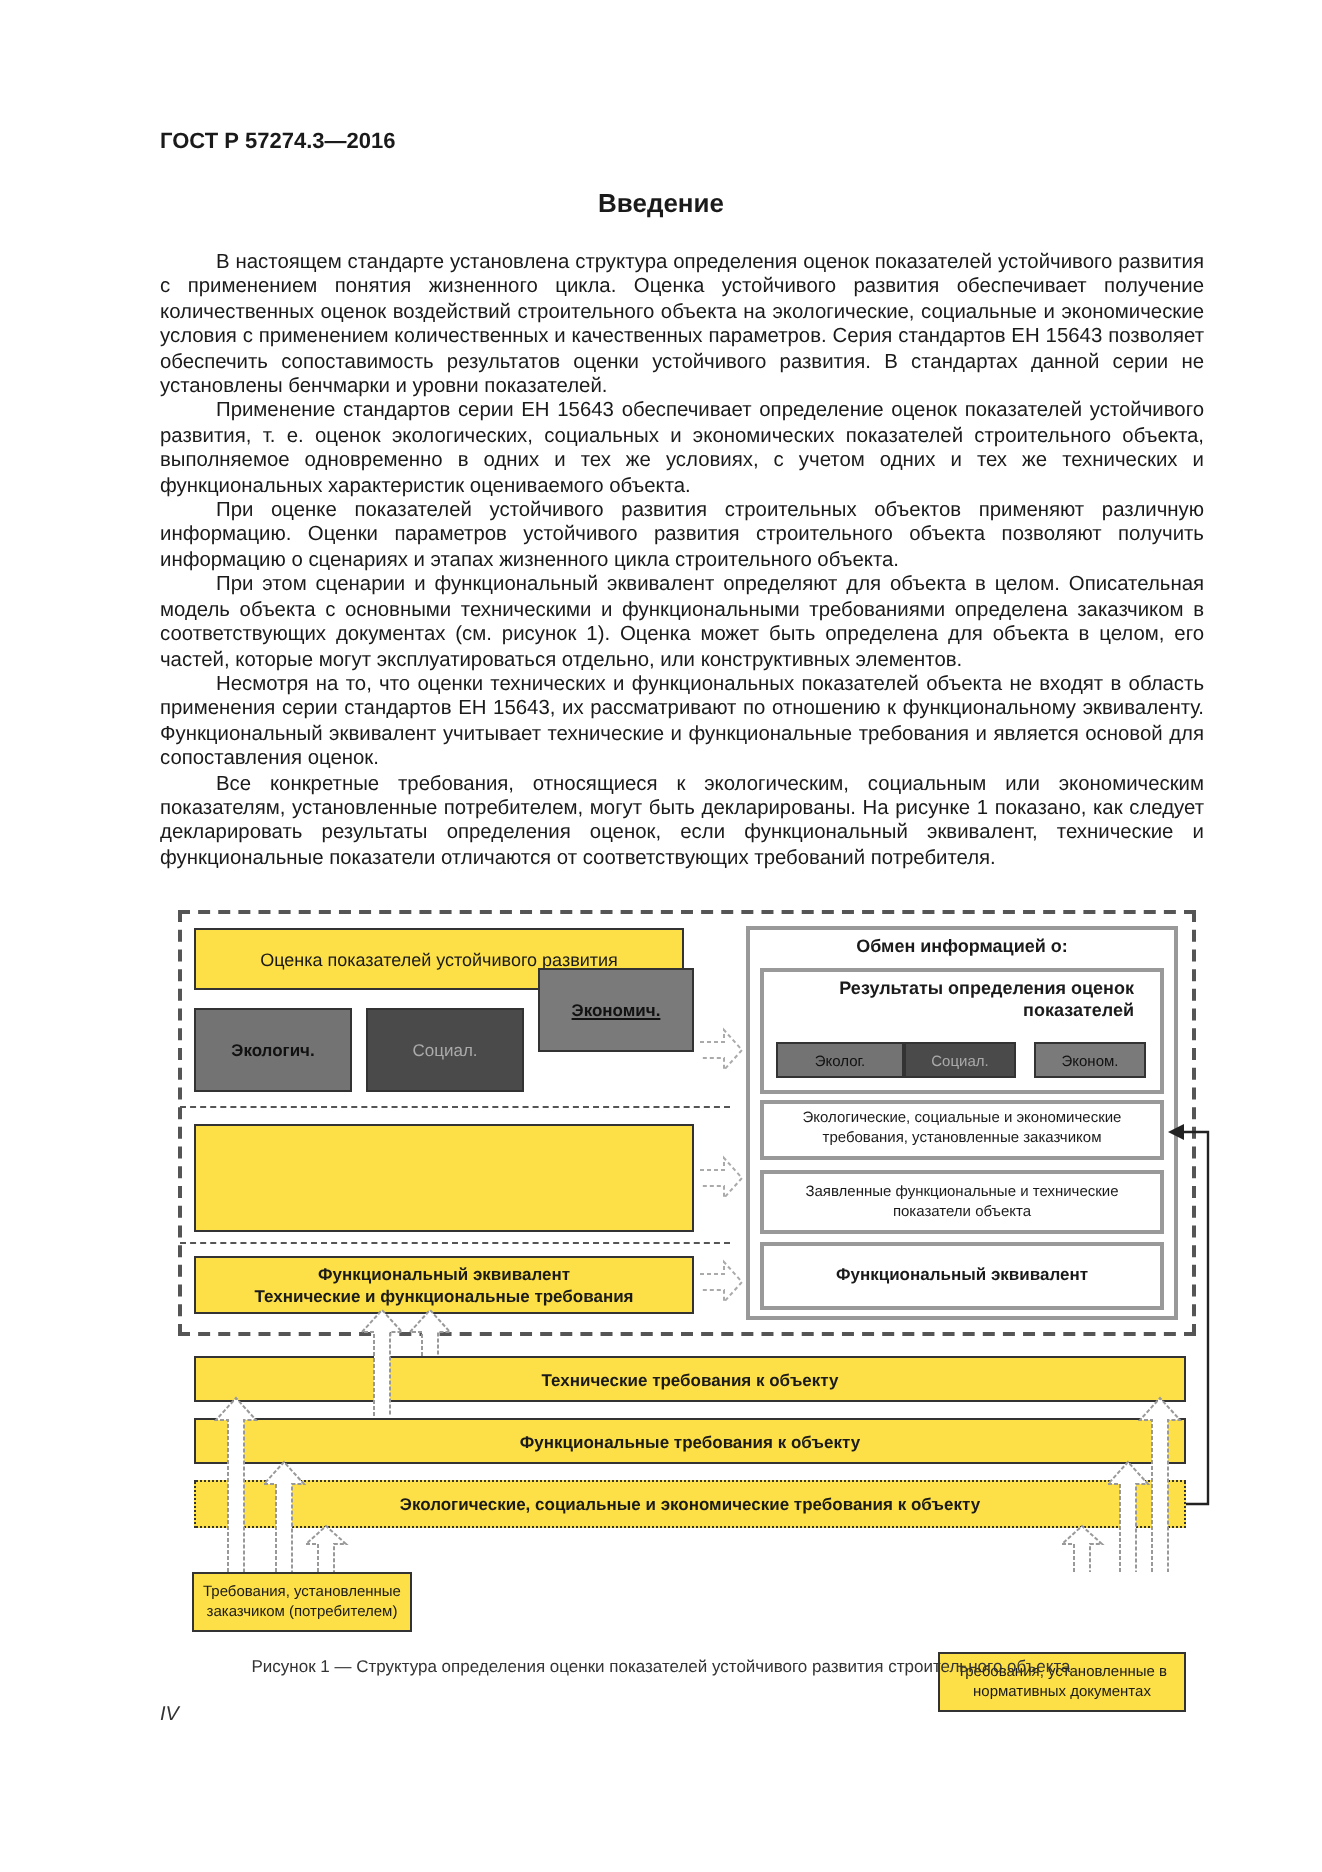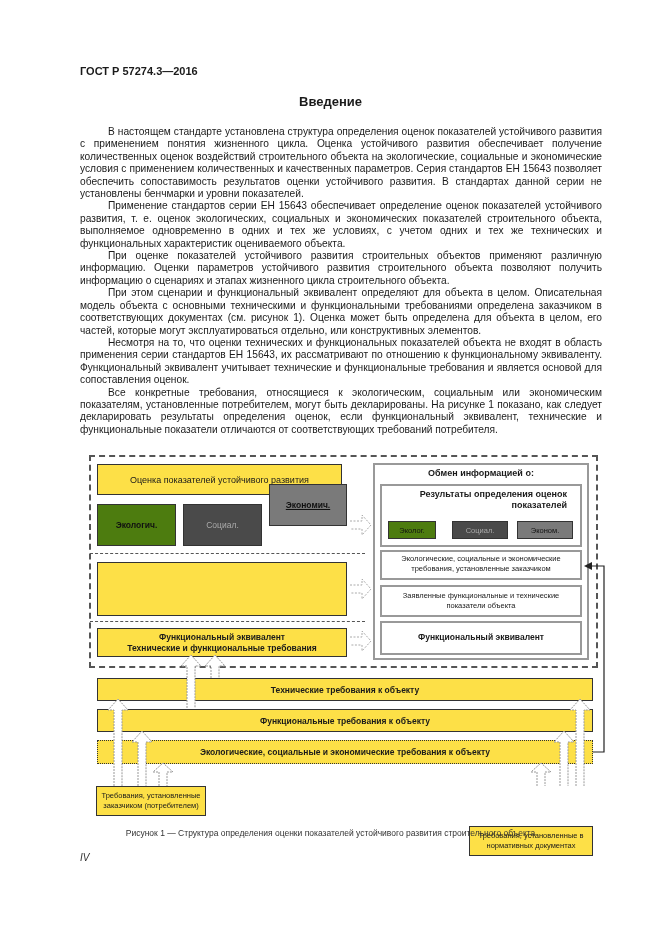--- a/index.html
+++ b/index.html
@@ -12,21 +12,21 @@
   .body-text p { margin: 0; text-indent: 28px; text-align: justify; }
   .body-text p + p { margin-top: 0px; }
 
   .box { position: absolute; box-sizing: border-box; background: #fde047; border: 1.5px solid #333;
          display: flex; align-items: center; justify-content: center; text-align: center; }
   .dashed-outer { position: absolute; box-sizing: border-box; border: 2px dashed #555; }
   .dash-line { position: absolute; height: 0; border-top: 1.5px dashed #555; }
   .grey-box { position: absolute; box-sizing: border-box; border: 2px double #999; }
   .tile { position: absolute; box-sizing: border-box; border: 1.5px solid #333;
           display: flex; align-items: center; justify-content: center; font-size: 8.5px; font-weight: bold; }
-  .t-dark { background: #4d7c0f; color: #111; }
+  .t-dark { background: #737373; color: #111; }
   .t-darker { background: #4a4a4a; color: #aaa; font-weight: normal; }
   .t-mid { background: #7a7a7a; color: #111; }
   .f8 { font-size: 8.5px; }
   .f9 { font-size: 9px; }
   .bold { font-weight: bold; }
   .caption { left: 0; width: 661px; top: 828px; text-align: center; font-size: 8.5px; color: #333; }
   .pagenum { left: 80px; top: 852px; font-size: 10px; color: #333; font-style: italic; }
   svg.overlay { position: absolute; left: 0; top: 0; pointer-events: none; }
 </style>
 </head>
@@ -69,21 +69,21 @@
 
   <div class="box f8 bold" style="left:97px;top:628px;width:250px;height:29px;flex-direction:column;line-height:10.5px;border-width:1px;">
     <span>Функциональный эквивалент</span>
     <span>Технические и функциональные требования</span>
   </div>
 
   <div class="grey-box" style="left:373px;top:463px;width:216px;height:197px;"></div>
   <div class="abs f9 bold" style="left:373px;top:468px;width:216px;text-align:center;">Обмен информацией о:</div>
   <div class="grey-box" style="left:380px;top:484px;width:202px;height:63px;"></div>
   <div class="abs f9 bold" style="left:395px;top:489px;width:172px;text-align:right;line-height:11px;">Результаты определения оценок показателей</div>
-  <div class="tile t-dark" style="left:388px;top:521px;width:48px;height:18px;font-size:7.5px;font-weight:normal;">
+  <div class="tile t-dark" style="left:388px;top:521px;width:64px;height:18px;font-size:7.5px;font-weight:normal;">
     <span>Эколог.</span>
   </div>
   <div class="tile t-darker" style="left:452px;top:521px;width:56px;height:18px;font-size:7.5px;">
     <span>Социал.</span>
   </div>
   <div class="tile t-mid" style="left:517px;top:521px;width:56px;height:18px;font-size:7.5px;font-weight:normal;">
     <span>Эконом.</span>
   </div>
   <div class="grey-box" style="left:380px;top:550px;width:202px;height:30px;"></div>
   <div class="abs" style="left:386px;top:554px;width:190px;text-align:center;font-size:7.5px;line-height:10px;">Экологические, социальные и экономические требования, установленные заказчиком</div>

